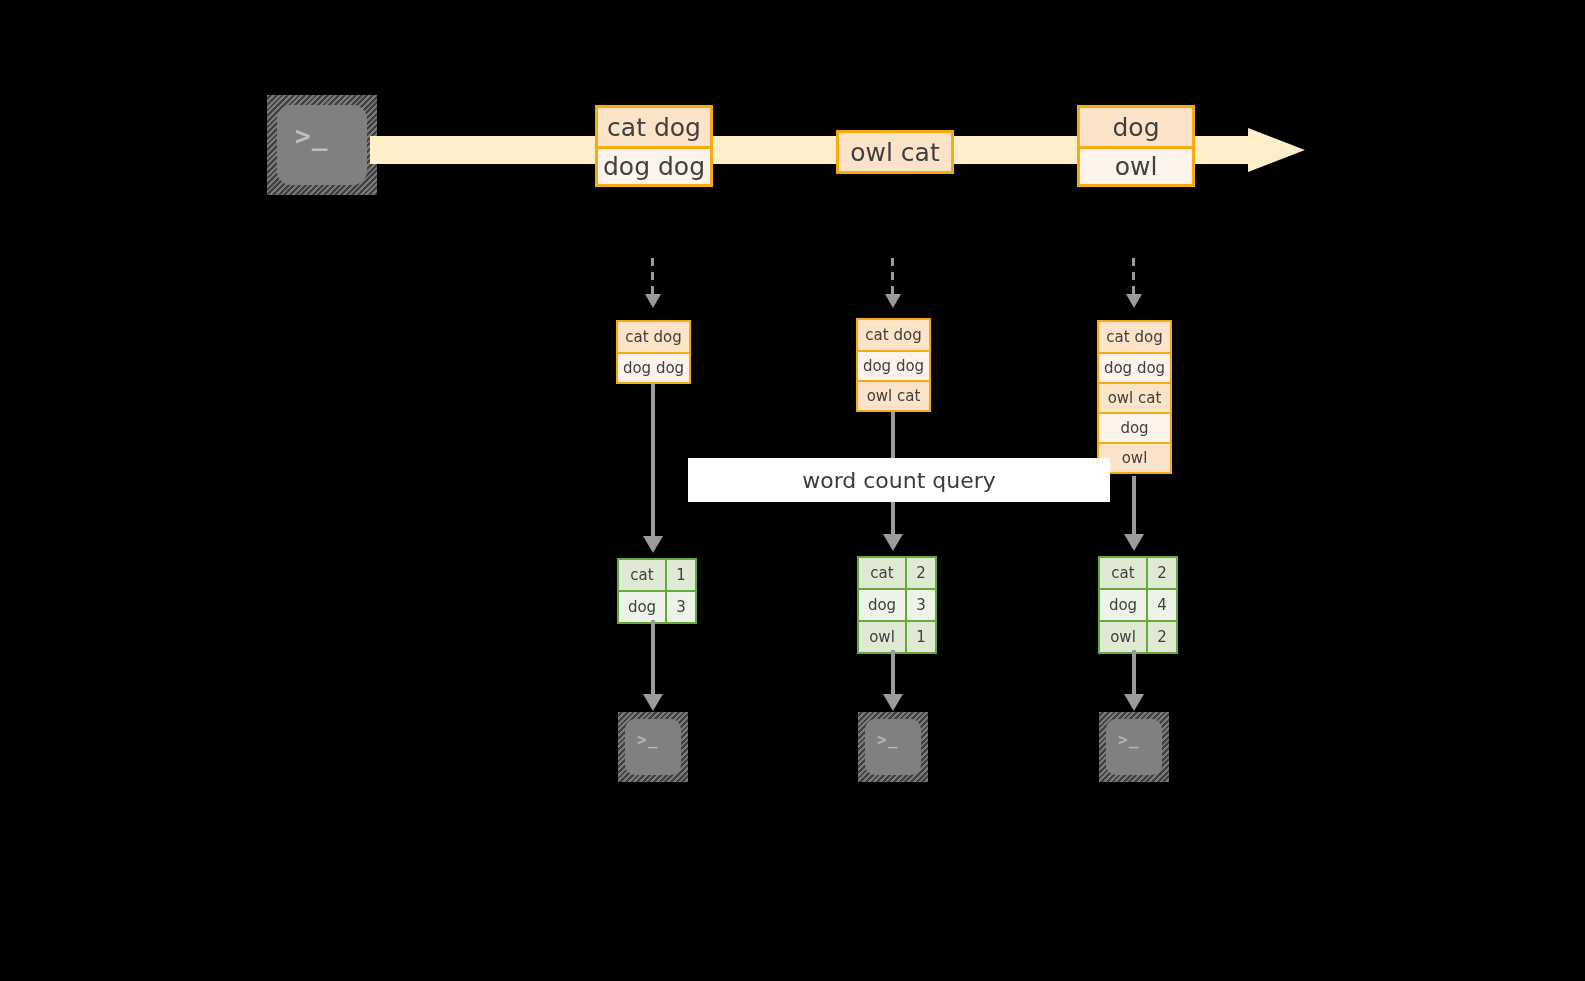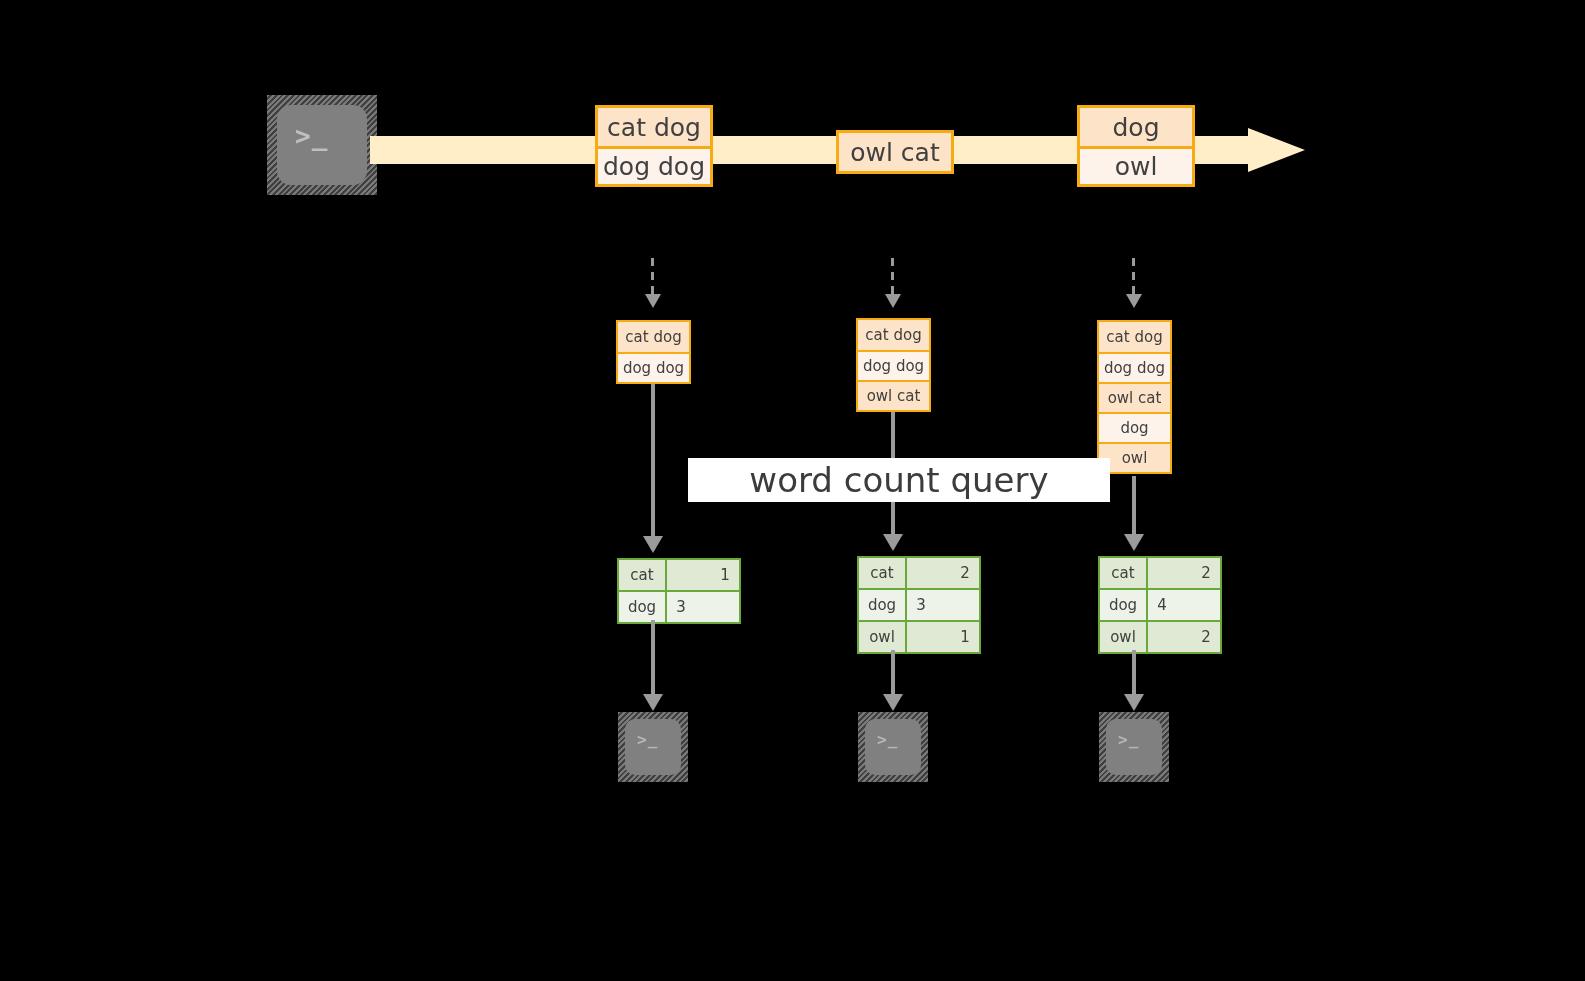--- a/index.html
+++ b/index.html
@@ -137,21 +137,21 @@
     position:absolute;
     box-sizing:border-box;
     border:2px solid #69a83b;
     font-size:15px;
   }
   .result .rrow{
     display:flex;
     height:30px;
   }
   .result .rrow + .rrow{border-top:2px solid #69a83b;}
-  .result .rrow.odd{background:#dfe9d3;gap:44px;}
+  .result .rrow.odd{background:#dfe9d3;}
   .result .rrow.even{background:#eef3e9;}
   .result .c-word{
     width:46px;
     display:flex;align-items:center;justify-content:center;
     color:#404040;
     border-right:2px solid #69a83b;
   }
   .result .c-cnt{
     width:28px;
     display:flex;align-items:center;justify-content:center;
@@ -159,21 +159,21 @@
   }
 
   
   .query-label{
     position:absolute;
     left:688px;top:458px;
     width:422px;height:44px;
     background:#ffffff;
     display:flex;align-items:center;justify-content:center;
     color:#3c3c3c;
-    font-size:34px;
+    font-size:22px;
     white-space:nowrap;
   }
 </style>
 </head>
 <body>
 
 <div id="stage">
 
   <div class="term term-big">
     <div class="inner">

